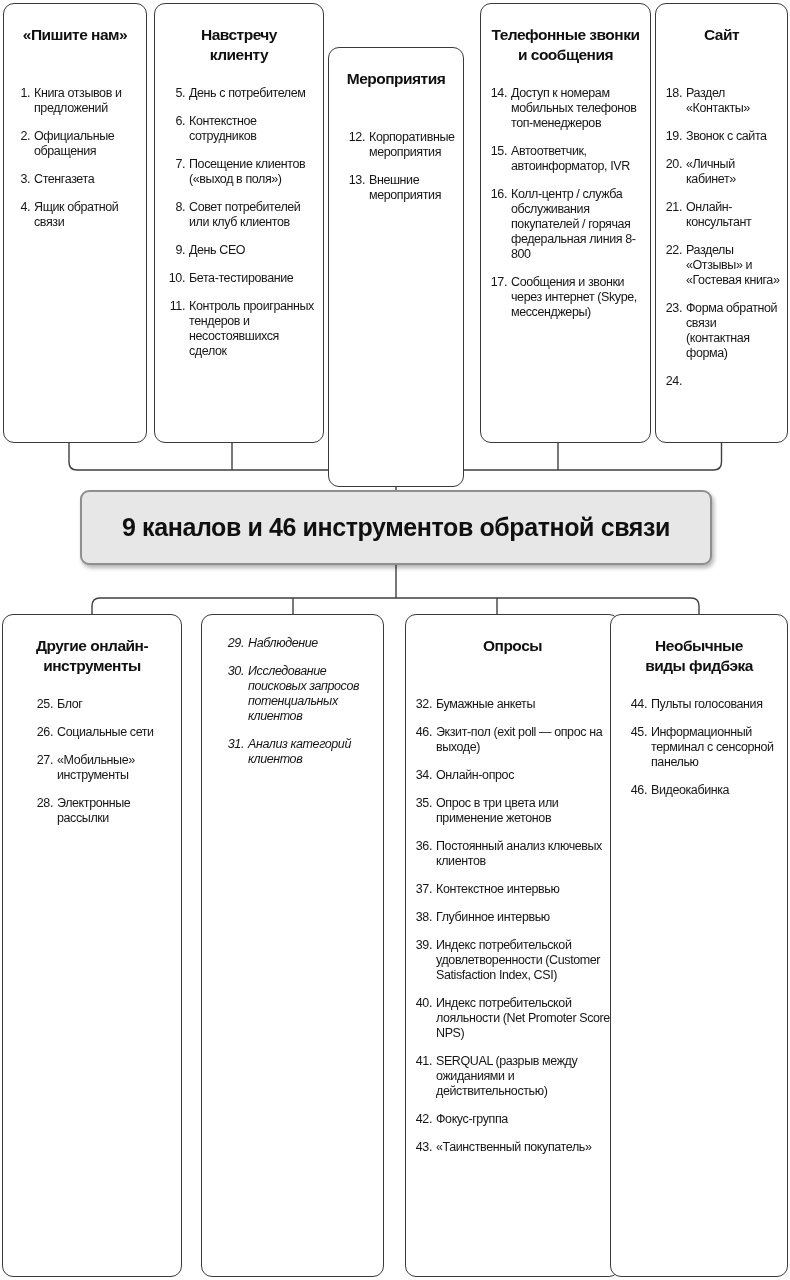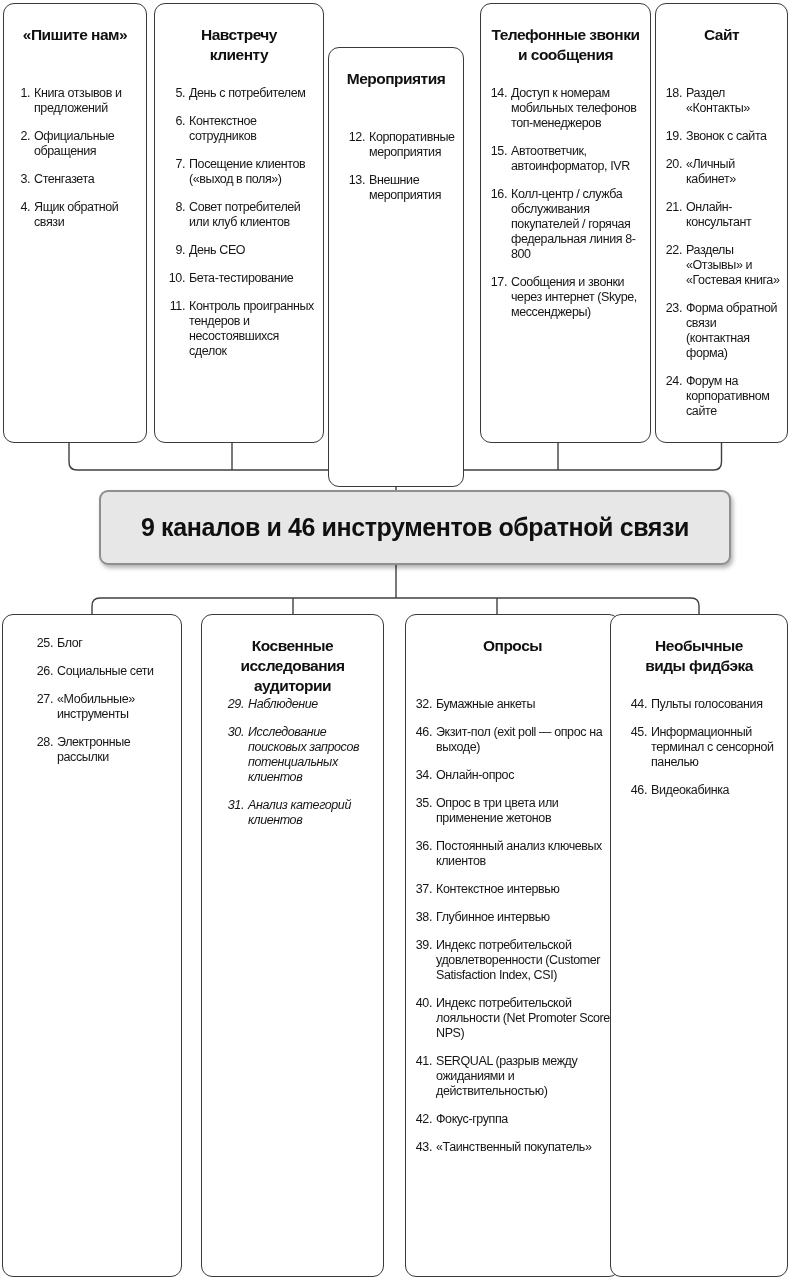--- a/index.html
+++ b/index.html
@@ -44,21 +44,21 @@
   .item{display:flex;margin-bottom:13px;}
   .item .n{flex:0 0 24px;text-align:right;margin-right:4px;white-space:nowrap;}
   .item .t{flex:1 1 auto;}
 
   
   .center-box{
     position:absolute;left:80px;top:490px;width:632px;height:75px;
     box-sizing:border-box;background:#e7e7e7;
     border:2px solid #8f8f8f;border-radius:9px;
     box-shadow:2px 3px 4px rgba(0,0,0,0.30);
-    display:flex;align-items:center;justify-content:center;margin-left:19px;
+    display:flex;align-items:center;justify-content:center;
   }
   .center-box .label{
     font-weight:bold;font-size:25px;letter-spacing:-0.4px;color:#101010;
     text-align:center;
   }
 </style>
 </head>
 <body>
 
 <div class="page">
@@ -191,54 +191,53 @@
           <div class="item">
             <span class="n">22.</span>
             <span class="t">Разделы «Отзывы» и «Гостевая книга»</span>
           </div>
           <div class="item">
             <span class="n">23.</span>
             <span class="t">Форма обратной связи (контактная форма)</span>
           </div>
           <div class="item">
             <span class="n">24.</span>
-            <span class="t">Форум на корпоративном сайте</span>
           </div>
         </div>
       </div>
     </div>
 
   <div class="center-box">
     <span class="label">9 каналов и 46 инструментов обратной связи</span>
   </div>
 
   <div id="bottom-row-host">
       <div class="box b1">
+        <div class="box-title">Другие онлайн-
+инструменты</div>
         <div class="list">
           <div class="item">
             <span class="n">25.</span>
             <span class="t">Блог</span>
           </div>
           <div class="item">
             <span class="n">26.</span>
             <span class="t">Социальные сети</span>
           </div>
           <div class="item">
             <span class="n">27.</span>
             <span class="t">«Мобильные» инструменты</span>
           </div>
           <div class="item">
             <span class="n">28.</span>
             <span class="t">Электронные рассылки</span>
           </div>
         </div>
       </div>
       <div class="box b2">
-        <div class="box-title">Косвенные
-исследования аудитории</div>
         <div class="list">
           <div class="item">
             <span class="n">29.</span>
             <span class="t">Наблюдение</span>
           </div>
           <div class="item">
             <span class="n">30.</span>
             <span class="t">Исследование поисковых запросов потенциальных клиентов</span>
           </div>
           <div class="item">

